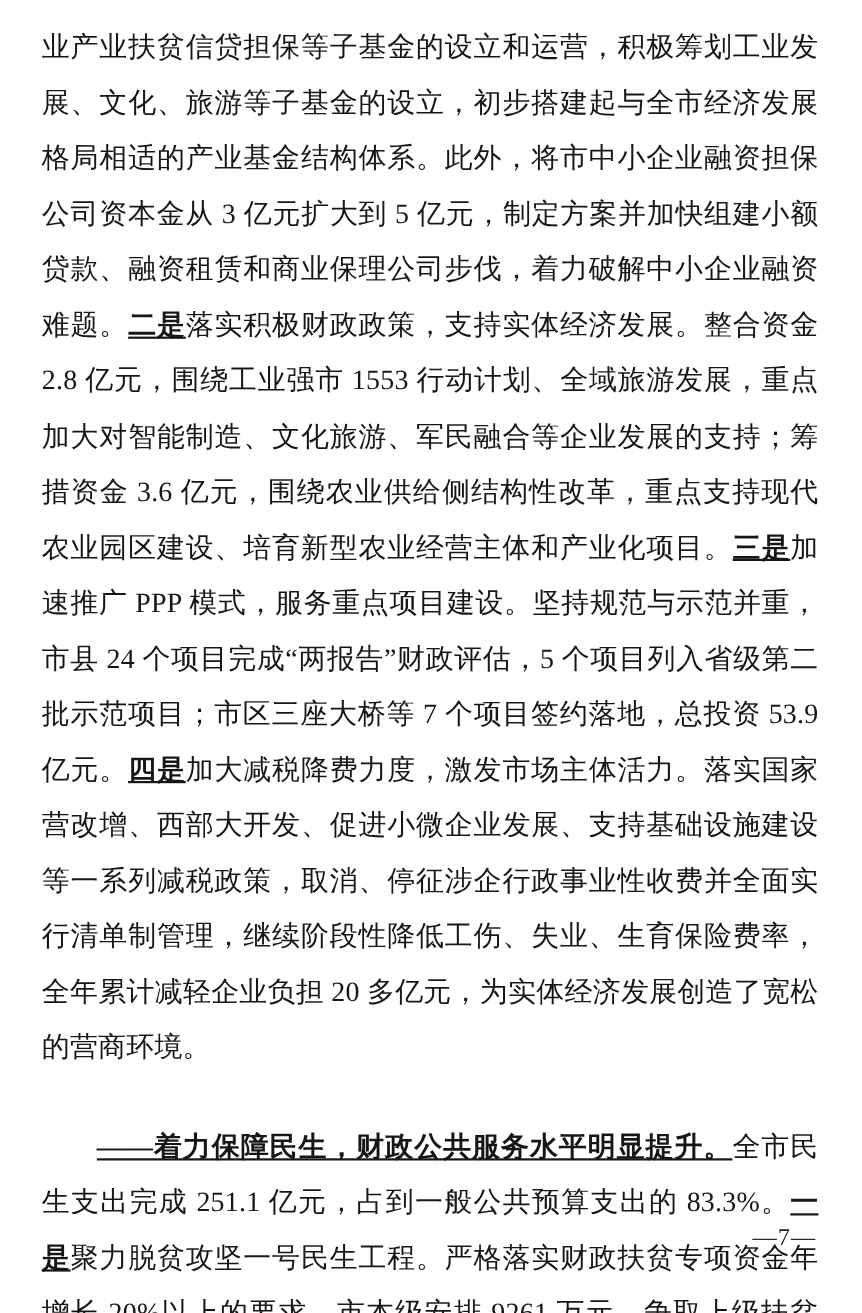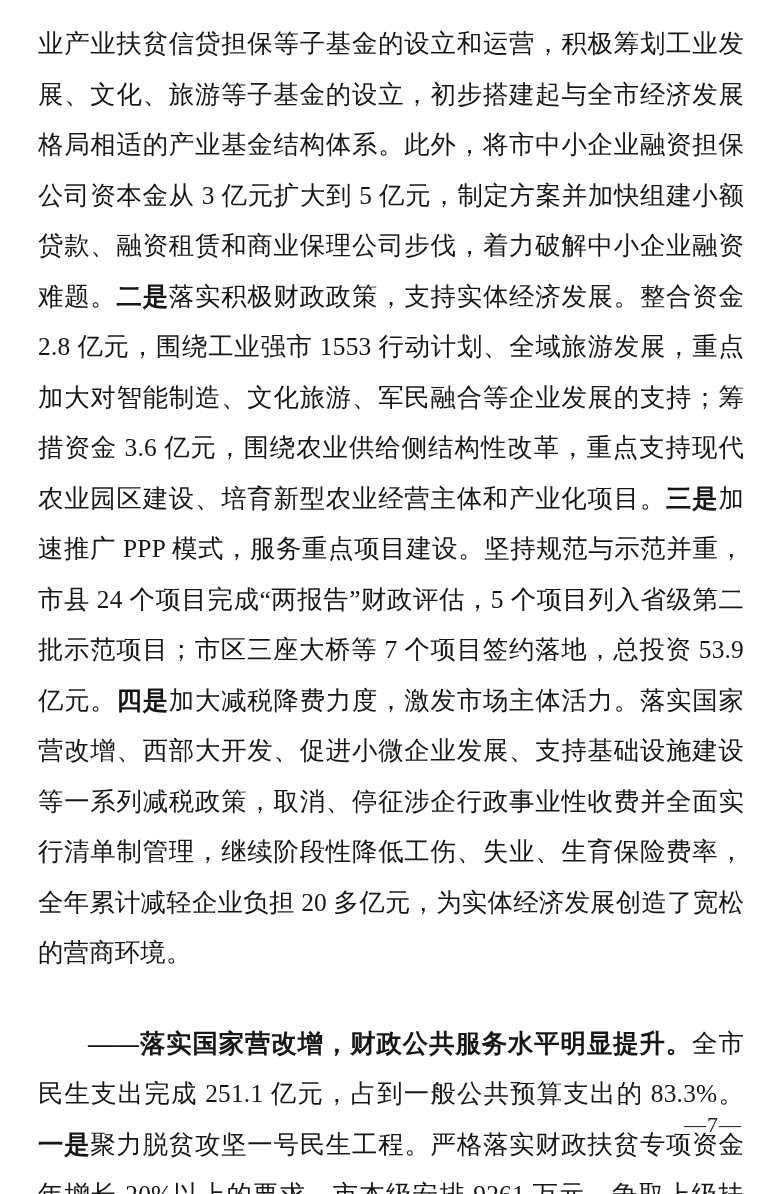--- a/index.html
+++ b/index.html
@@ -36,37 +36,38 @@
   }
   .para-indent {
     margin: 0;
     text-indent: 50px;
   }
   .gap {
     height: 40px;
   }
   .bold {
     font-weight: bold;
+    text-decoration: underline;
   }
   .pagenum {
     position: absolute;
     right: 42px;
     bottom: 56px;
     font-size: 22px;
     color: #222;
     font-family: "Liberation Serif", "DejaVu Serif", serif;
     letter-spacing: 1px;
   }
 </style>
 </head>
 <body>
 
 <div class="page">
 
   <div class="body-text">
     <p class="para" id="p1"><span>业产业扶贫信贷担保等子基金的设立和运营，积极筹划工业发展、文化、旅游等子基金的设立，初步搭建起与全市经济发展格局相适的产业基金结构体系。此外，将市中小企业融资担保公司资本金从 3 亿元扩大到 5 亿元，制定方案并加快组建小额贷款、融资租赁和商业保理公司步伐，着力破解中小企业融资难题。</span><span class="bold">二是</span><span>落实积极财政政策，支持实体经济发展。整合资金 2.8 亿元，围绕工业强市 1553 行动计划、全域旅游发展，重点加大对智能制造、文化旅游、军民融合等企业发展的支持；筹措资金 3.6 亿元，围绕农业供给侧结构性改革，重点支持现代农业园区建设、培育新型农业经营主体和产业化项目。</span><span class="bold">三是</span><span>加速推广 PPP 模式，服务重点项目建设。坚持规范与示范并重，市县 24 个项目完成“两报告”财政评估，5 个项目列入省级第二批示范项目；市区三座大桥等 7 个项目签约落地，总投资 53.9 亿元。</span><span class="bold">四是</span><span>加大减税降费力度，激发市场主体活力。落实国家营改增、西部大开发、促进小微企业发展、支持基础设施建设等一系列减税政策，取消、停征涉企行政事业性收费并全面实行清单制管理，继续阶段性降低工伤、失业、生育保险费率，全年累计减轻企业负担 20 多亿元，为实体经济发展创造了宽松的营商环境。</span></p>
     <div class="gap"></div>
-    <p class="para-indent" id="p2"><span class="bold">——落实国家营改增，财政公共服务水平明显提升。</span><span>全市民生支出完成 251.1 亿元，占到一般公共预算支出的 83.3%。</span><span class="bold">一是</span><span>聚力脱贫攻坚一号民生工程。严格落实财政扶贫专项资金年增长 20%以上的要求，市本级安排 9261 万元，争取上级扶贫专项资金 6.23</span></p>
+    <p class="para-indent" id="p2"><span class="bold">——着力保障民生，财政公共服务水平明显提升。</span><span>全市民生支出完成 251.1 亿元，占到一般公共预算支出的 83.3%。</span><span class="bold">一是</span><span>聚力脱贫攻坚一号民生工程。严格落实财政扶贫专项资金年增长 20%以上的要求，市本级安排 9261 万元，争取上级扶贫专项资金 6.23</span></p>
   </div>
 
   <div class="pagenum">—7—</div>
 
 </div>
 
 </body></html>

